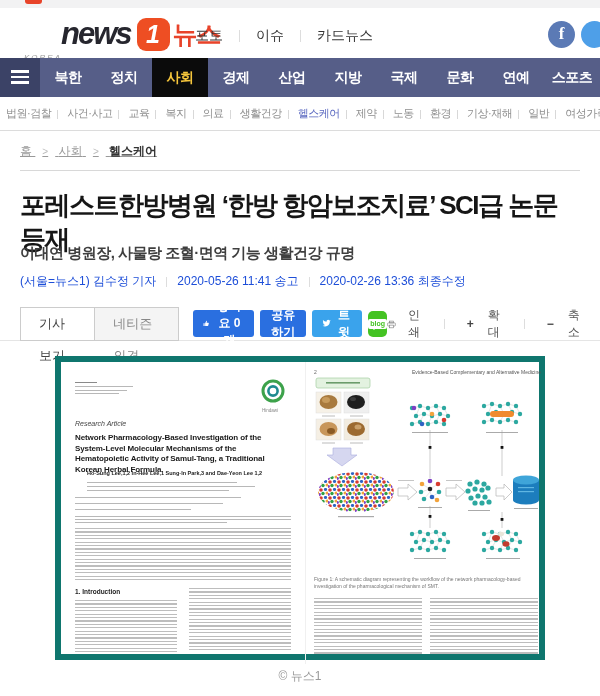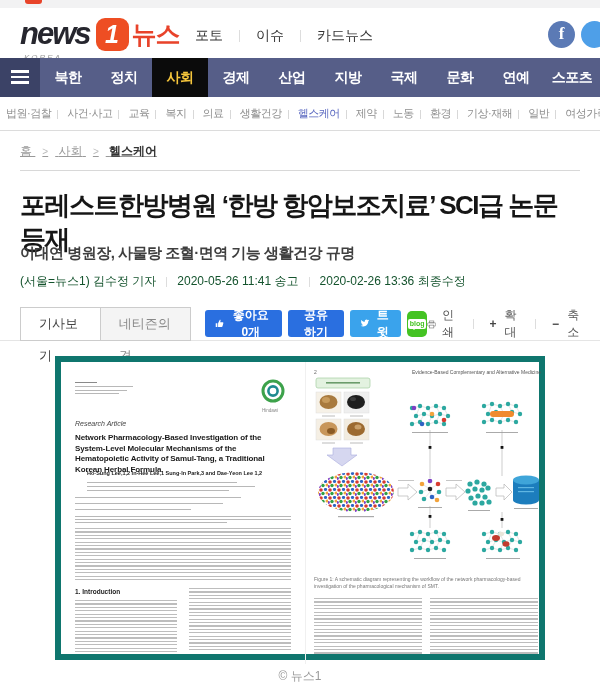--- a/index.html
+++ b/index.html
@@ -6,21 +6,21 @@
   body { background:#fff; font-family:"Liberation Sans","DejaVu Sans",sans-serif; }
   .page { position:relative; width:600px; height:696px; background:#fff; overflow:hidden; }
 
   
   .topstrip { position:absolute; left:0; top:0; width:600px; height:8px; background:#f2f2f3; }
   .topmark { position:absolute; left:25px; top:0; width:17px; height:4px; background:#e8442a; border-radius:0 0 3px 3px; }
 
   
   .site-header { position:absolute; left:0; top:8px; width:600px; height:50px; background:#fff; }
   .logo { position:absolute; left:20px; top:8px; display:flex; align-items:center; cursor:pointer; }
-  .logo-news { font-size:31px; font-weight:bold; font-style:italic; color:var(--logo-dark,#26262e); letter-spacing:-2px; }
+  .logo-news { font-size:31px; font-weight:bold; font-style:italic; color:var(--logo-dark,#26262e); letter-spacing:-2px;margin-left:41px; }
   .logo-one { display:inline-flex; align-items:center; justify-content:center; width:33px; height:33px; margin:0 3px 0 6px; background:var(--logo-orange,#ee4e23); border-radius:9px; color:#fff; font-size:25px; font-weight:bold; font-style:italic; }
   .logo-suffix { font-size:25px; font-weight:bold; color:#e8432a; letter-spacing:-1px; }
   .logo-korea { position:absolute; left:4px; top:37px; font-size:8px; color:#9a9a9a; letter-spacing:2px; font-style:italic; }
   .header-menu { position:absolute; left:195px; top:19px; display:flex; align-items:center; }
   .header-menu a { font-size:14px; color:#333; text-decoration:none; cursor:pointer; }
   .hsep { display:inline-block; width:1px; height:12px; background:#ddd; margin:0 16px; }
   .sns { position:absolute; right:-8px; top:13px; display:flex; gap:6px; }
   .fb-circle { width:27px; height:27px; border-radius:50%; background:var(--facebook-blue,#5b7ab5); color:#fff; font-weight:bold; font-size:17px; text-align:center; line-height:26px; font-family:"Liberation Serif",serif; cursor:pointer; }
   .partial-circle { width:27px; height:27px; border-radius:50%; background:#4e9fe8; cursor:pointer; }
 
@@ -39,35 +39,35 @@
 
   
   .breadcrumb { position:absolute; left:20px; top:143px; font-size:12px; color:#999;text-decoration:underline; }
   .bc-sep { color:#bbb; margin:0 7px; font-size:10px; }
   .bc-last { color:#333; font-weight:bold; }
   .rule { position:absolute; left:20px; right:20px; top:170px; border-top:1px solid #d8d8d8; }
 
   
   .a-title { position:absolute; left:20px; right:20px; top:188px; font-size:26px; font-weight:bold; color:#161616; letter-spacing:-1.5px; line-height:34px; }
   .a-sub { position:absolute; left:20px; top:244px; font-size:15px; font-weight:bold; color:#3f3f3f; letter-spacing:-0.5px; }
-  .a-byline { position:absolute; left:20px; top:273px; font-size:12px; color:#14532d; display:flex; align-items:center;justify-content:flex-end; }
+  .a-byline { position:absolute; left:20px; top:273px; font-size:12px; color:#1d4ed8; display:flex; align-items:center;justify-content:flex-end; }
   .vsep { display:inline-block; width:1px; height:10px; background:#ddd; margin:0 10px; }
 
   
   .toolbar { position:absolute; left:0; top:307px; width:600px; height:34px; border-bottom:1px solid #e5e5e5; display:flex; align-items:flex-start; padding-left:20px; }
   .tab { height:34px; line-height:32px; padding:0 18px; border:1px solid #ccc; font-size:13px; color:#444; background:#fff; cursor:pointer; }
   .tab.inactive { background:#f4f4f4; color:#888; margin-left:-1px; }
   .sharebtns { display:flex; gap:6px; margin-left:14px; margin-top:3px; align-items:center; }
   .btn { height:27px; border-radius:3px; color:#fff; font-size:12px; font-weight:bold; display:inline-flex; align-items:center; padding:0 10px; gap:5px; cursor:pointer; border:none; }
   .btn-like, .btn-share { background:var(--like-blue,#2a6fe0); }
   .btn-tweet { background:var(--twitter-blue,#3aa3ec);justify-content:space-between; }
   .blog-btn { width:26px; height:26px; border-radius:5px; background:var(--blog-green,#44c323); display:inline-flex; align-items:center; justify-content:center; cursor:pointer; }
   .bubble { position:relative; background:#fff; border-radius:2px; padding:1px 2px; font-size:7px; font-weight:bold; color:var(--blog-green,#44c323); line-height:8px; }
   .bubble::after { content:""; position:absolute; left:3px; bottom:-4px; border:3px solid transparent; border-top-color:#fff; }
-  .rcontrols { margin-left:auto; display:flex; align-items:center; gap:6px; padding-right:18px; height:34px; font-size:12px; color:#555; }
+  .rcontrols { margin-left:auto; display:flex; align-items:center; gap:12px; padding-right:18px; height:34px; font-size:12px; color:#555; }
   .rcontrols .lbl { cursor:pointer; }
   .pm { font-weight:bold; color:#444; margin-right:2px; }
 
   
   .article-image { position:absolute; left:55px; top:356px; width:490px; height:304px; background:#fff; border:6px solid #0f766e; cursor:pointer; }
   .img-caption { position:absolute; left:0; top:668px; width:600px; text-align:center; font-size:12px; color:#999; }
   .pg-left { position:absolute; left:0; top:0; width:244px; height:302px; }
   .pg-right { position:absolute; left:244px; top:0; width:244px; height:302px; border-left:1px solid #f0f0f0; }
   .ln { position:absolute; background:#b8b8b8; height:1.2px; }
   .tl { position:absolute; background:repeating-linear-gradient(to bottom,#bdbdbd 0,#bdbdbd 1.2px,transparent 1.2px,transparent 3.4px); }

